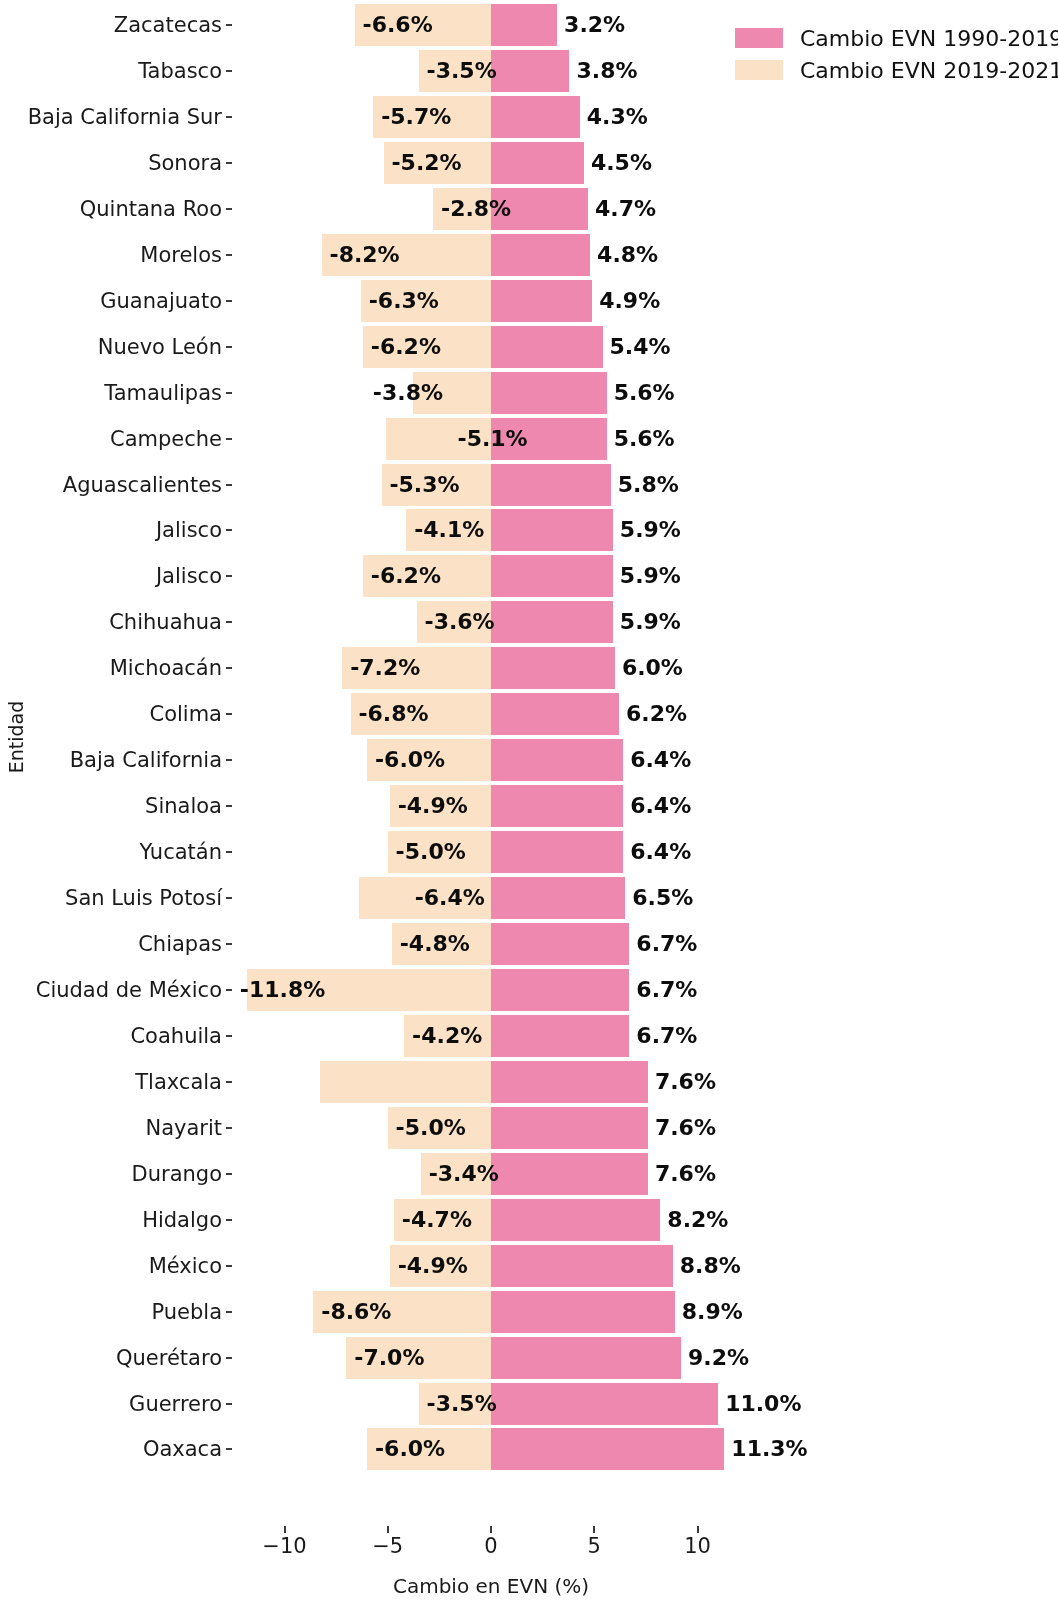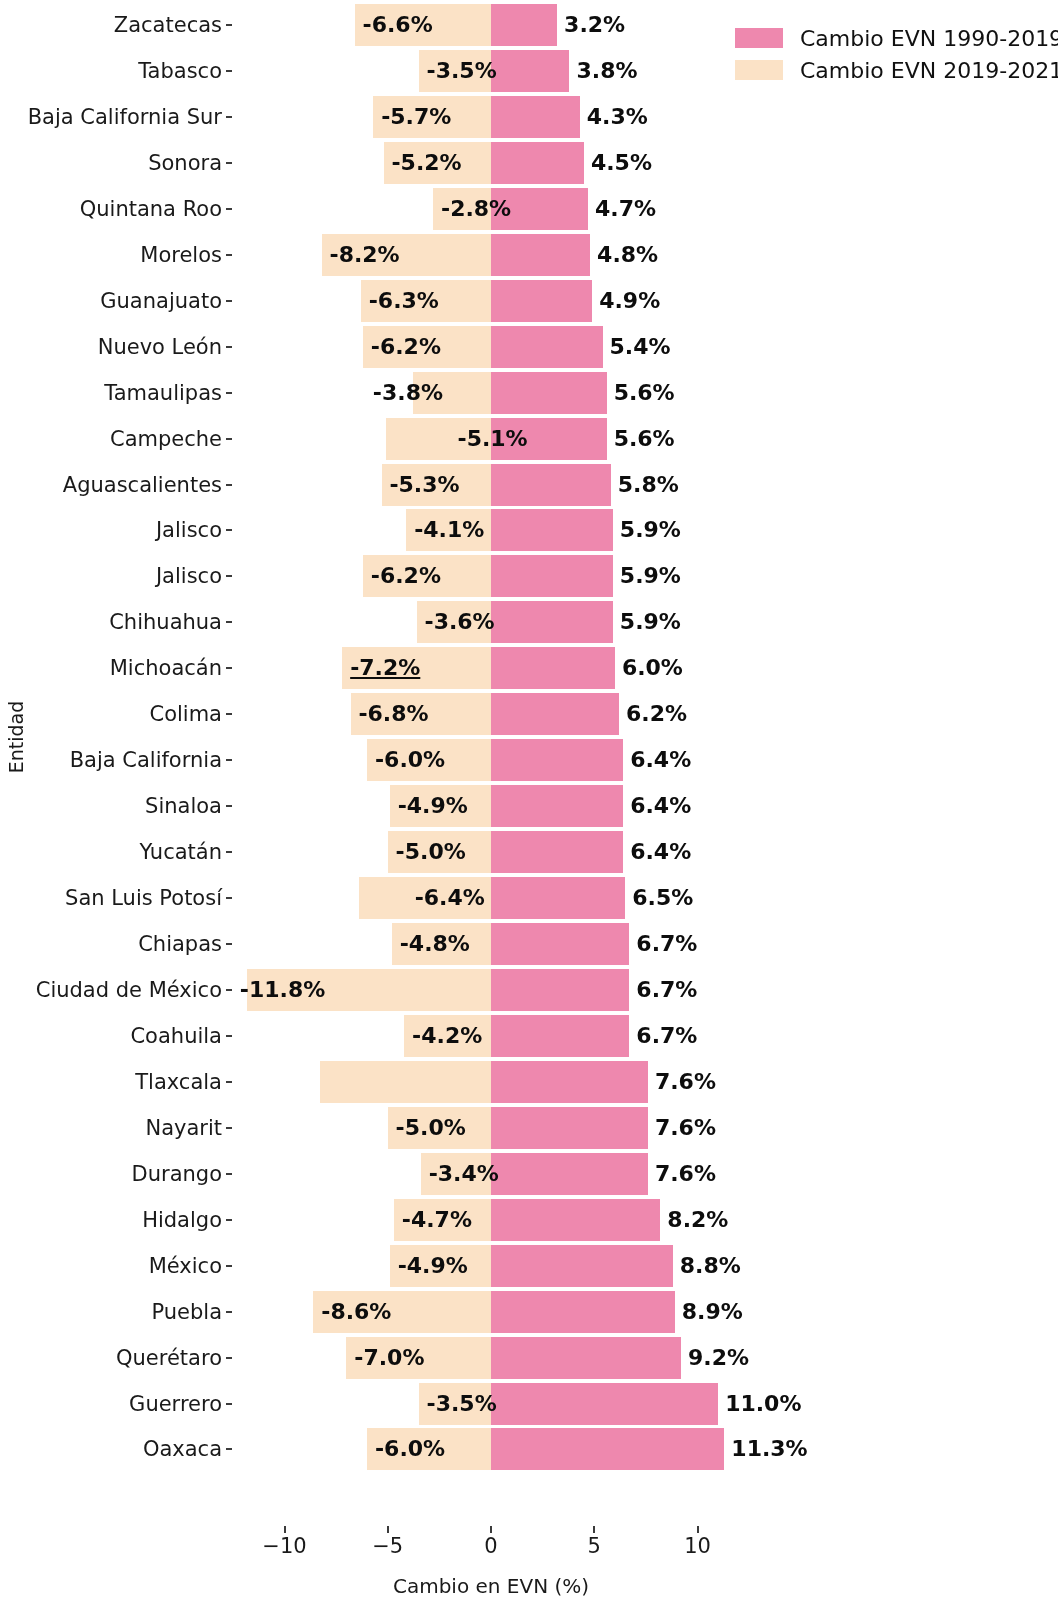--- a/index.html
+++ b/index.html
@@ -266,21 +266,21 @@
         <div class="bar bar-neg" style="left: 416.66px; width: 74.34px; background: rgb(251, 226, 198);"></div>
         <div class="bar bar-pos" style="left: 491px; width: 121.835px; background: rgb(238, 136, 174);"></div>
         <div class="val-label val-neg" style="left: 0px; width: 494.66px;">-3.6%</div>
         <div class="val-label val-pos" style="left: 619.835px;">5.9%</div>
       </div>
       <div class="row" style="top: 645.3px;">
         <div class="cat-label">Michoacán</div>
         <div class="y-tick"></div>
         <div class="bar bar-neg" style="left: 342.32px; width: 148.68px; background: rgb(251, 226, 198);"></div>
         <div class="bar bar-pos" style="left: 491px; width: 123.9px; background: rgb(238, 136, 174);"></div>
-        <div class="val-label val-neg" style="left: 0px; width: 420.32px; text-decoration: underline;">-7.2%</div>
+        <div class="val-label val-neg" style="left: 0px; width: 420.32px;">-7.2%</div>
         <div class="val-label val-pos" style="left: 621.9px;">6.0%</div>
       </div>
       <div class="row" style="top: 691.25px;">
         <div class="cat-label">Colima</div>
         <div class="y-tick"></div>
         <div class="bar bar-neg" style="left: 350.58px; width: 140.42px; background: rgb(251, 226, 198);"></div>
         <div class="bar bar-pos" style="left: 491px; width: 128.03px; background: rgb(238, 136, 174);"></div>
         <div class="val-label val-neg" style="left: 0px; width: 428.58px;">-6.8%</div>
         <div class="val-label val-pos" style="left: 626.03px;">6.2%</div>
       </div>

